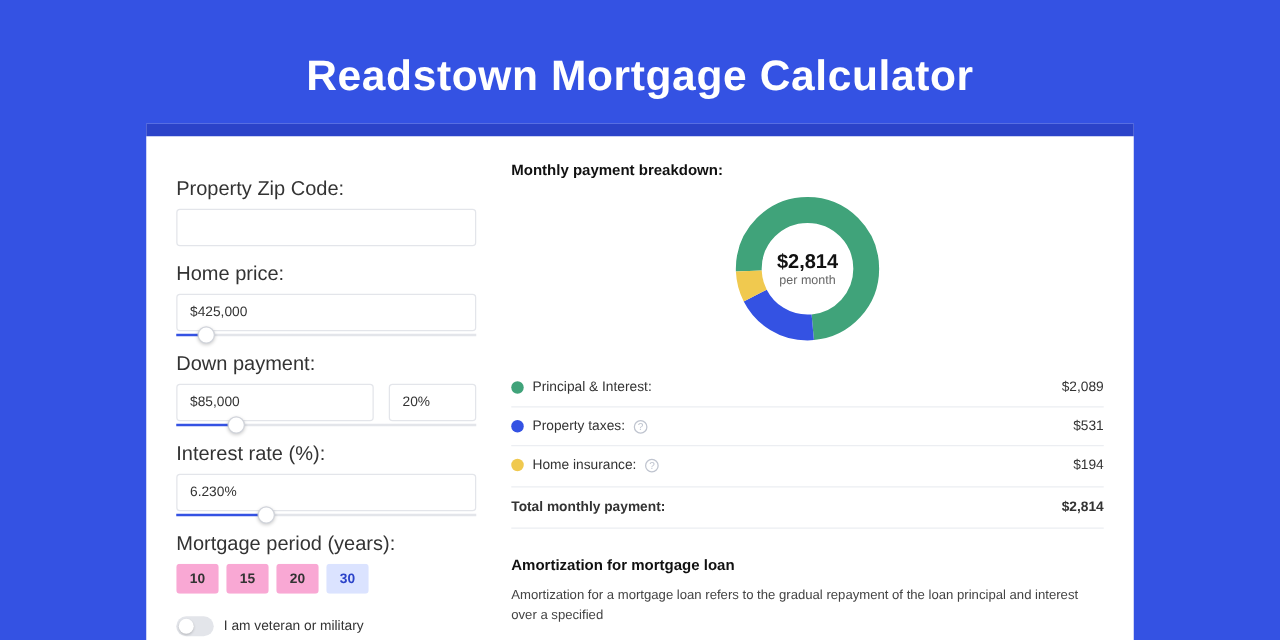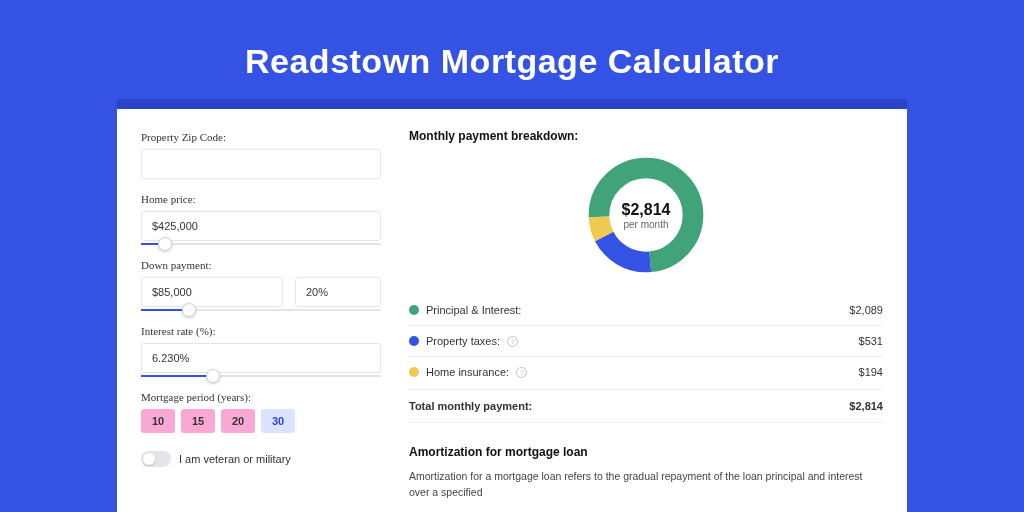--- a/index.html
+++ b/index.html
@@ -20,21 +20,21 @@
     background: #fff;
     border-top: 10px solid #2b43c9;
     padding: 20px 24px 0 24px;
     display: flex;
     gap: 28px;
     height: 420px; 
   }
   .col-left { width: 240px; flex: none; }
   .col-right { flex: 1; }
 
-  .field-label { font-size: 11px; color: #333; margin-bottom: 6px; margin-top: 2px; font-family: Liberation Serif, serif; }
+  .field-label { font-size: 16px; color: #333; margin-bottom: 6px; margin-top: 14px; }
   .text-input {
     width: 100%;
     height: 30px;
     border: 1px solid #e3e5ea;
     border-radius: 3px;
     padding: 0 10px;
     font-size: 11px;
     color: #333;
     background: #fff;
   }
@@ -47,21 +47,21 @@
   }
   .slider-thumb {
     width: 14px; height: 14px; border-radius: 50%;
     background: #fff; border: 1px solid #d0d3da;
     box-shadow: 0 1px 3px rgba(0,0,0,.2);
     position: absolute; top: -6px;
     transform: translateX(-50%);
   }
   .dp-row { display: flex; gap: 12px; }
   .dp-row .text-input:first-child { flex: 1; }
-  .dp-row .text-input:last-child { width: 86px; }
+  .dp-row .text-input:last-child { width: 70px; }
 
   .period-row { display: flex; gap: 6px; margin-top: 4px; }
   .period-btn {
     width: 34px; height: 24px;
     font-size: 11px; font-weight: 700;
     background: #f9a8d4; border: 1px solid transparent;
     border-radius: 3px; color: #333;
     display: flex; align-items: center; justify-content: center;
     cursor: pointer;
   }

